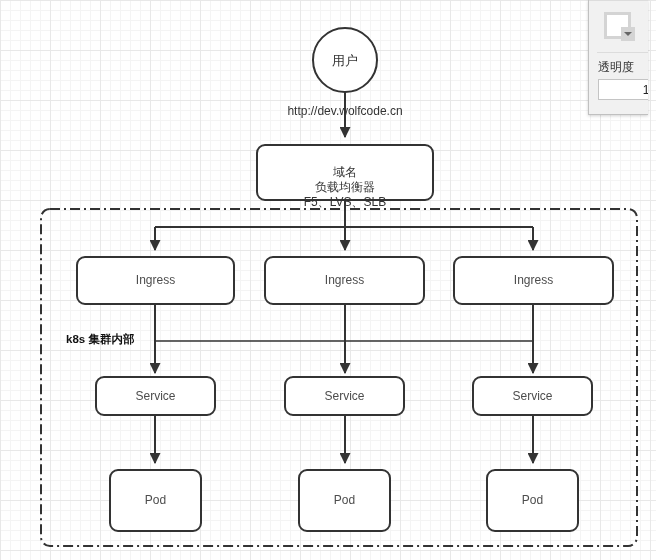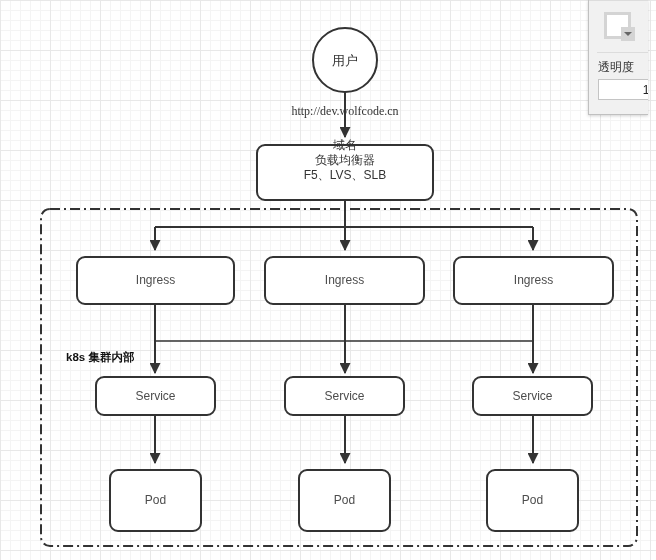--- a/index.html
+++ b/index.html
@@ -201,29 +201,29 @@
       <path d="M 345 415 L 345 463" fill="none" stroke="#333333" stroke-width="2" marker-end="url(#arrow)"></path>
       <path d="M 533 415 L 533 463" fill="none" stroke="#333333" stroke-width="2" marker-end="url(#arrow)"></path>
 
       <rect x="110" y="470" width="91" height="61" rx="8" ry="8" fill="#ffffff" stroke="#333333" stroke-width="2"></rect>
       <rect x="299" y="470" width="91" height="61" rx="8" ry="8" fill="#ffffff" stroke="#333333" stroke-width="2"></rect>
       <rect x="487" y="470" width="91" height="61" rx="8" ry="8" fill="#ffffff" stroke="#333333" stroke-width="2"></rect>
     </svg>
 
     <div class="node-text dark" style="left:313px; top:45px; width:64px; height:30px; font-size:13px;">用户</div>
 
-    <div class="edge-label" style="left:245px; top:104px; width:200px;font-family:Liberation Serif, serif;">http://dev.wolfcode.cn</div>
-
-    <div class="node-text dark" style="left:257px; top:133px; width:176px; height:55px;">
+    <div class="edge-label" style="left:245px; top:104px; width:200px;">http://dev.wolfcode.cn</div>
+
+    <div class="node-text dark" style="left:257px; top:160px; width:176px; height:55px;">
       <span>域名</span>
       <span>负载均衡器</span>
       <span>F5、LVS、SLB</span>
     </div>
 
-    <div class="cluster-label" style="left:66px; top:350px;">k8s 集群内部</div>
+    <div class="cluster-label" style="left:66px; top:332px;">k8s 集群内部</div>
 
     <div class="node-text" style="left:77px; top:257px; width:157px; height:47px;">Ingress</div>
     <div class="node-text" style="left:265px; top:257px; width:159px; height:47px;">Ingress</div>
     <div class="node-text" style="left:454px; top:257px; width:159px; height:47px;">Ingress</div>
 
     <div class="node-text" style="left:96px; top:377px; width:119px; height:38px;">Service</div>
     <div class="node-text" style="left:285px; top:377px; width:119px; height:38px;">Service</div>
     <div class="node-text" style="left:473px; top:377px; width:119px; height:38px;">Service</div>
 
     <div class="node-text" style="left:110px; top:470px; width:91px; height:61px;">Pod</div>

